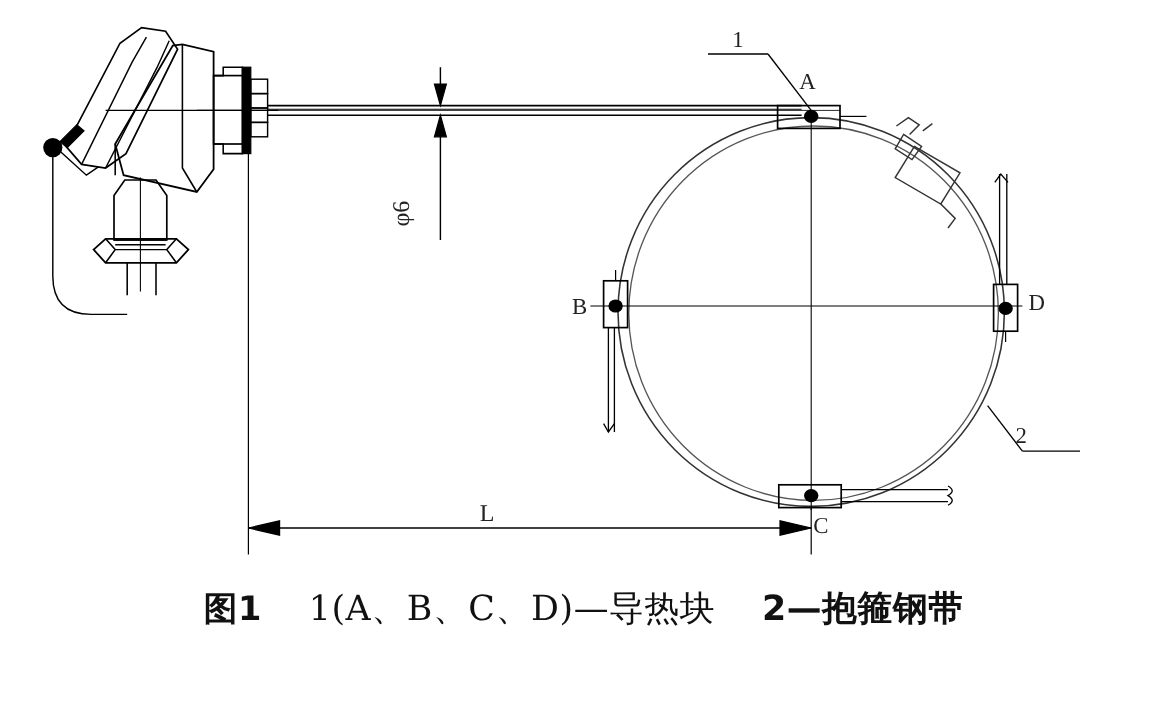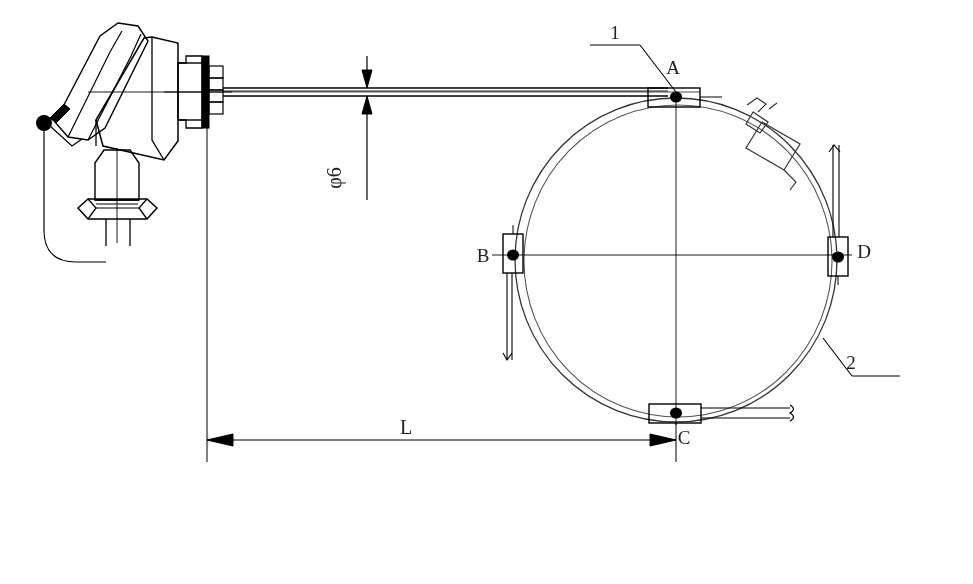--- a/index.html
+++ b/index.html
@@ -209,14 +209,21 @@
       <line x1="676" y1="423" x2="676" y2="462" stroke-width="1"></line>
 
       <line x1="207" y1="440" x2="676" y2="440" stroke-width="1.2"></line>
       <polygon points="207,440 233,434 233,446"></polygon>
       <polygon points="676,440 650,434 650,446"></polygon>
     </g>
     <text class="lbl" x="406" y="434" text-anchor="middle" style="font-size:20px;">L</text>
 
   </svg>
 
+  <div class="caption-bar">
+    <span class="cap-fig">图1</span>
+    <span>&nbsp;&nbsp;</span>
+    <span class="cap-body">1(A、B、C、D)—导热块</span>
+    <span>&nbsp;&nbsp;</span>
+    <span class="cap-num">2—抱箍钢带</span>
+  </div>
 
 </div>
 
 </body></html>

